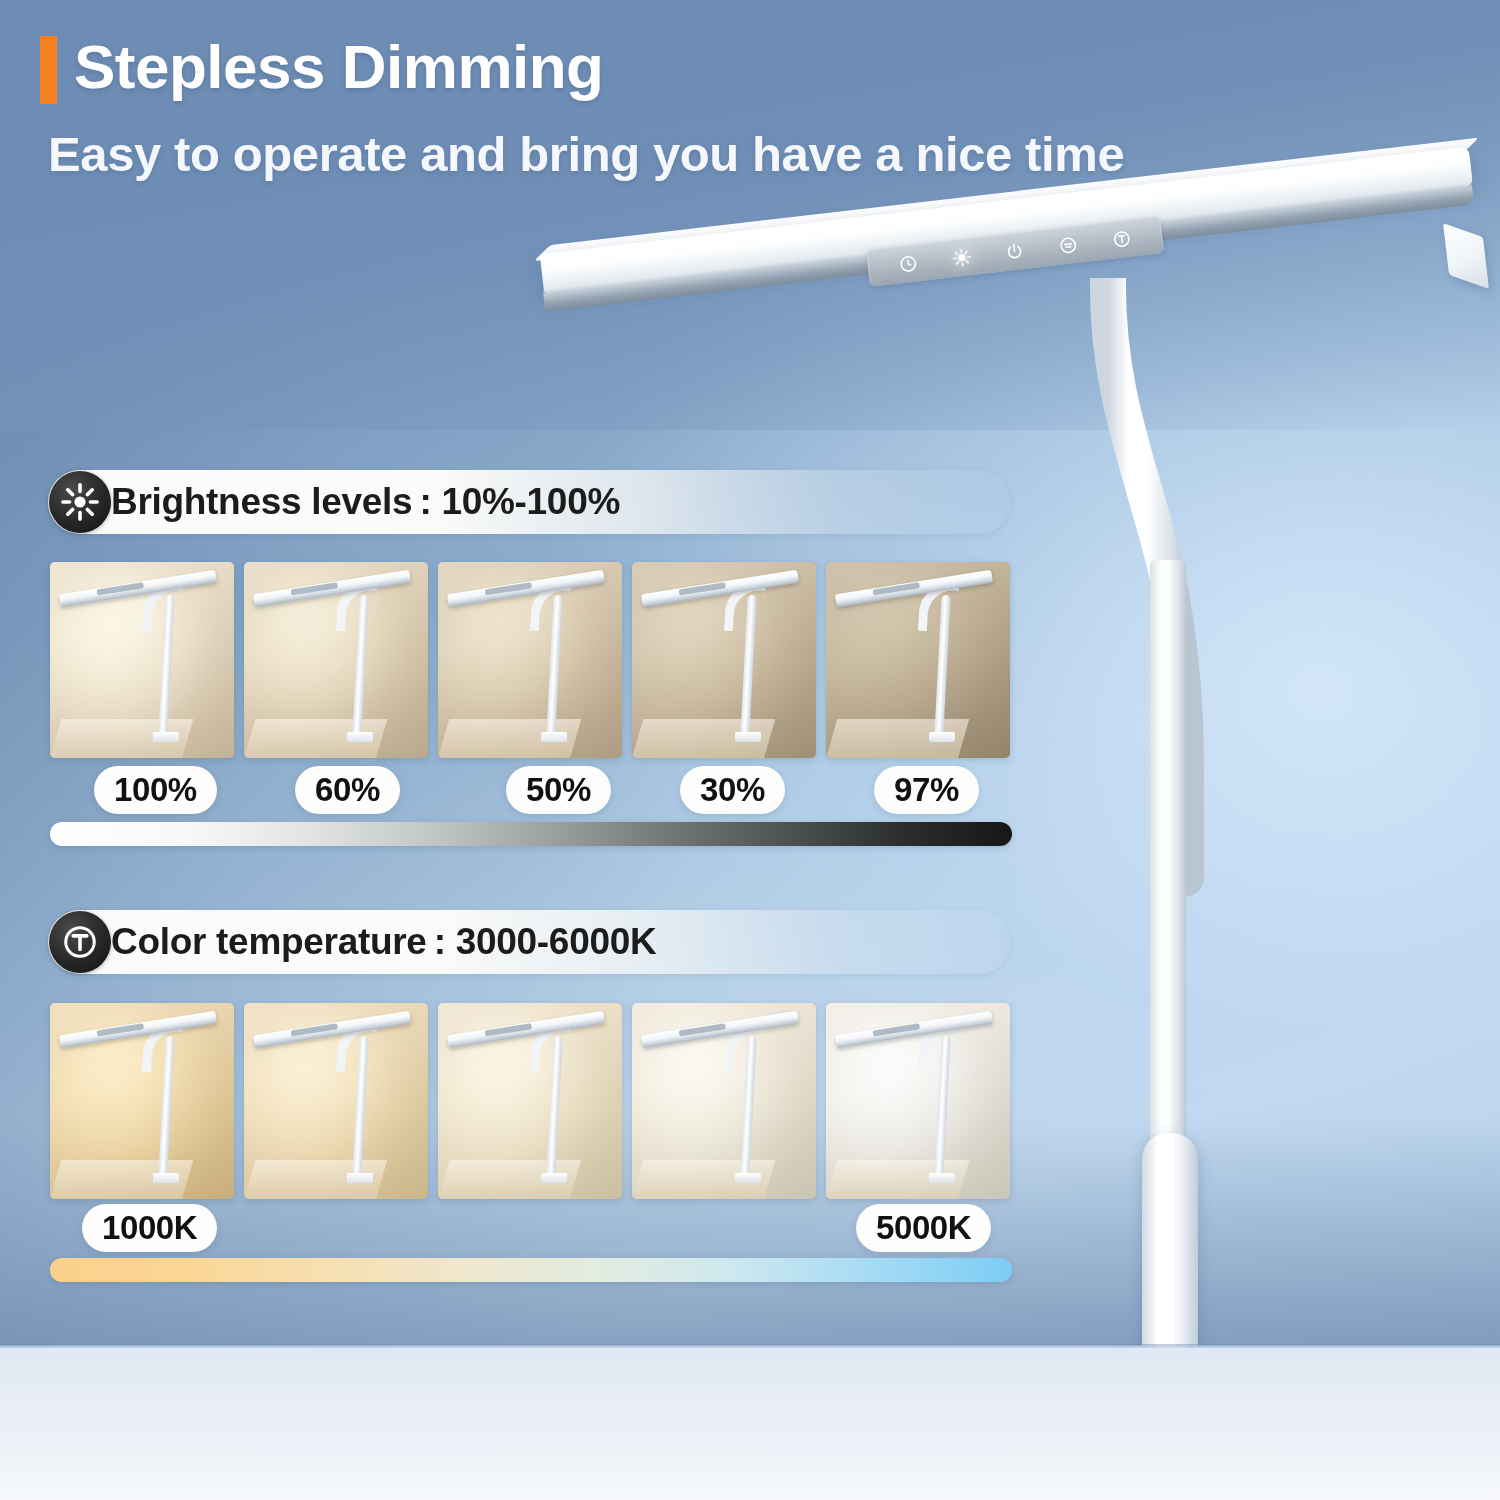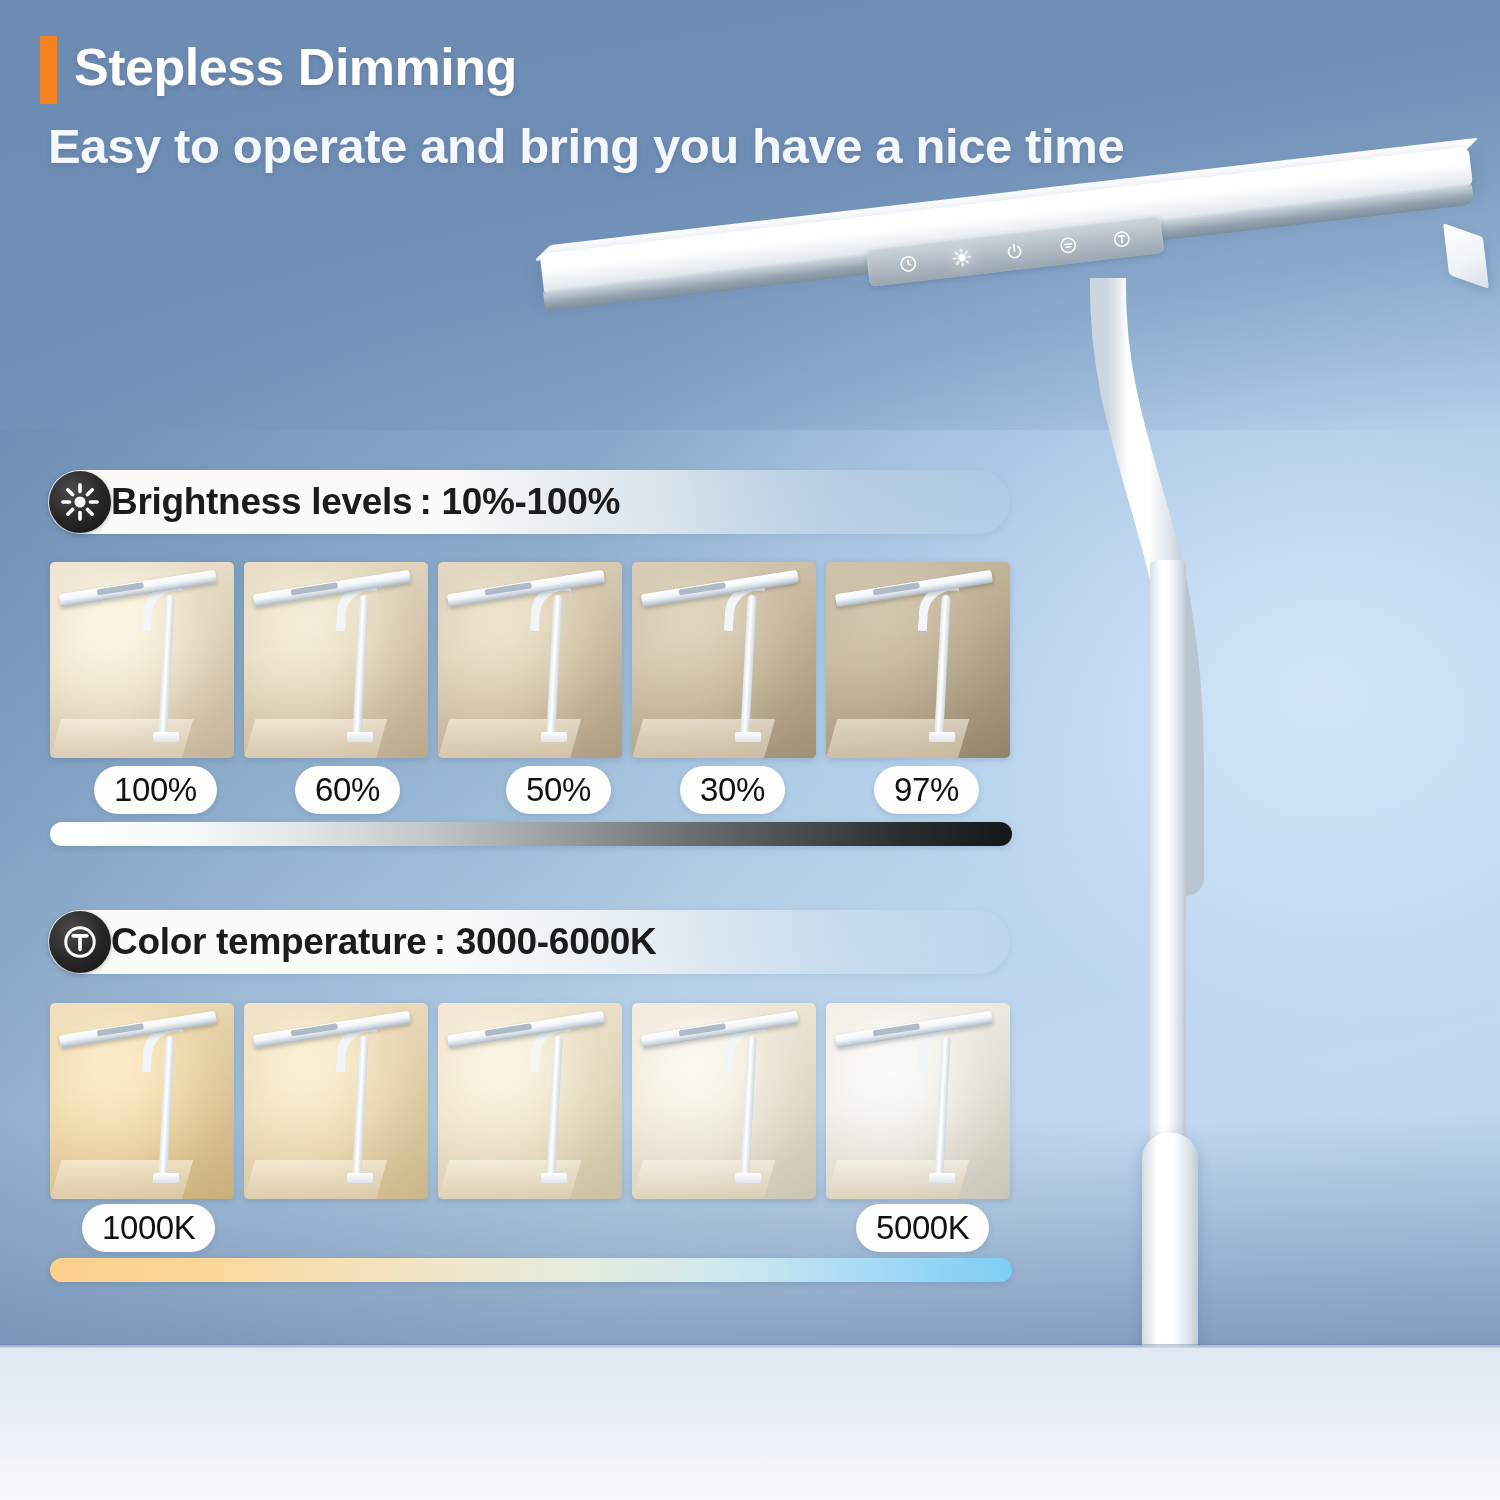--- a/index.html
+++ b/index.html
@@ -61,30 +61,30 @@
   .header { position: absolute; left: 40px; top: 30px; }
   .title-row { display: flex; align-items: center; }
   .accent-bar {
     width: 17px; height: 68px;
     background: #f58220;
     margin-right: 17px;
     margin-top: 6px;
     flex: none;
   }
   .title {
-    font-size: 52px;
+    font-size: 62px;
     font-weight: 700;
     color: #ffffff;
     letter-spacing: -0.5px;
     line-height: 1;
     white-space: nowrap;
     text-shadow: 0 2px 5px rgba(40,65,100,0.25);
   }
   .subtitle {
-    margin-top: 14px;
+    margin-top: 22px;
     margin-left: 8px;
     font-size: 49px;
     font-weight: 700;
     color: #f4f8fc;
     letter-spacing: -0.4px;
     white-space: nowrap;
     text-shadow: 0 2px 5px rgba(40,65,100,0.22);
   }
 
   
@@ -195,21 +195,21 @@
     position: absolute;
     top: 0;
     height: 48px;
     padding: 0 20px;
     border-radius: 24px;
     background: #fdfdfb;
     display: flex;
     align-items: center;
     justify-content: center;
     font-size: 33px;
-    font-weight: 400;
+    font-weight: 700;
     color: #111111;
     letter-spacing: -0.4px;
     box-shadow: 0 2px 6px rgba(50,85,130,0.18);
     white-space: nowrap;
   }
 
   
   .grad-bar {
     position: absolute;
     left: 50px;

